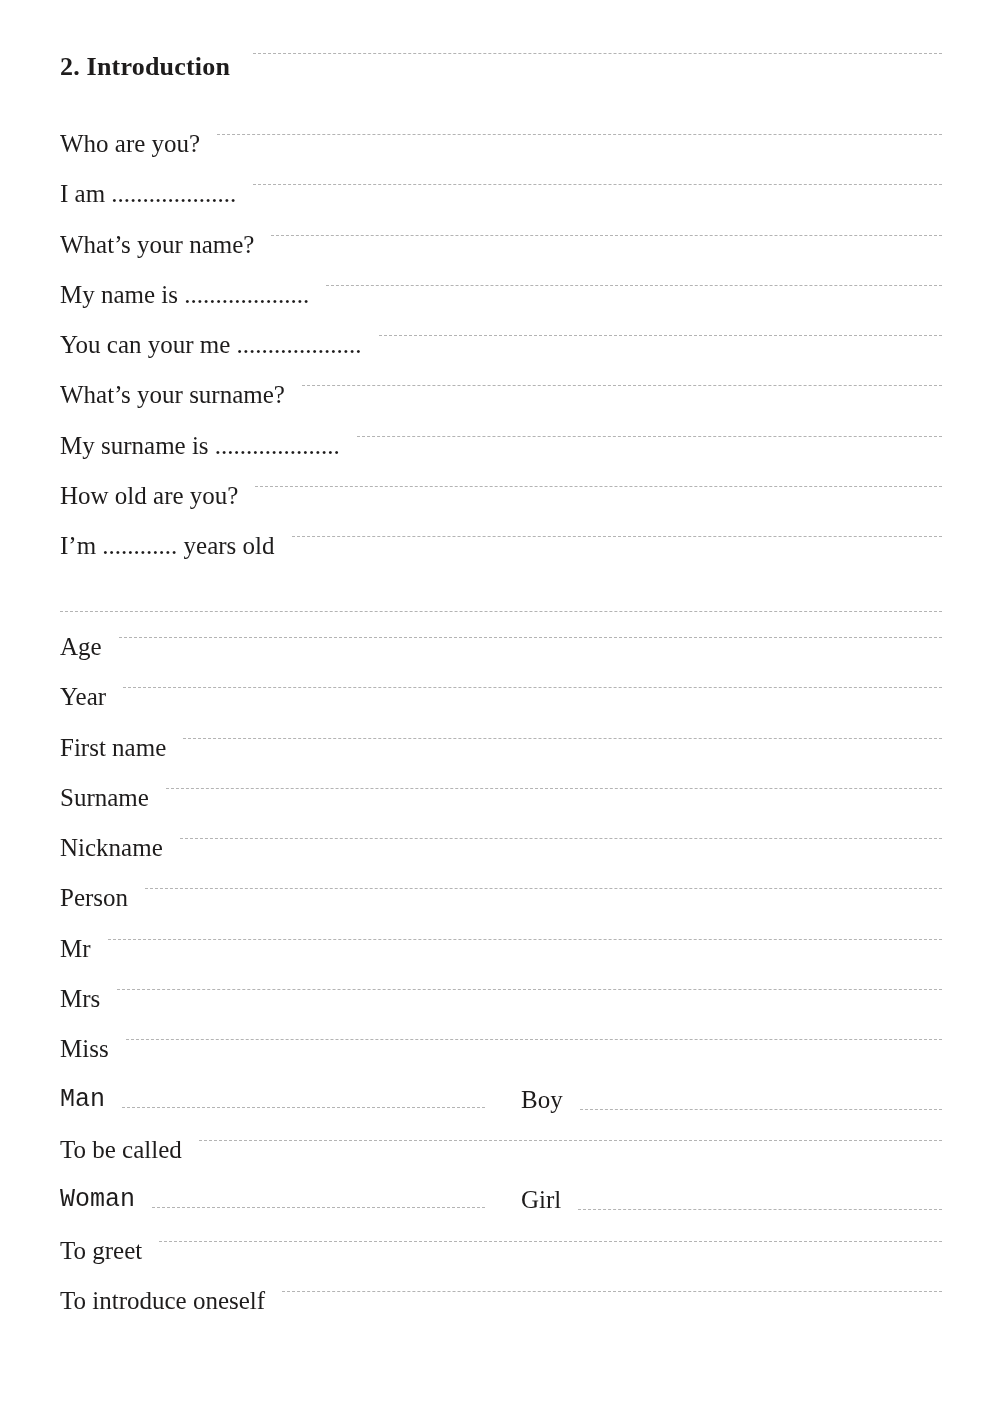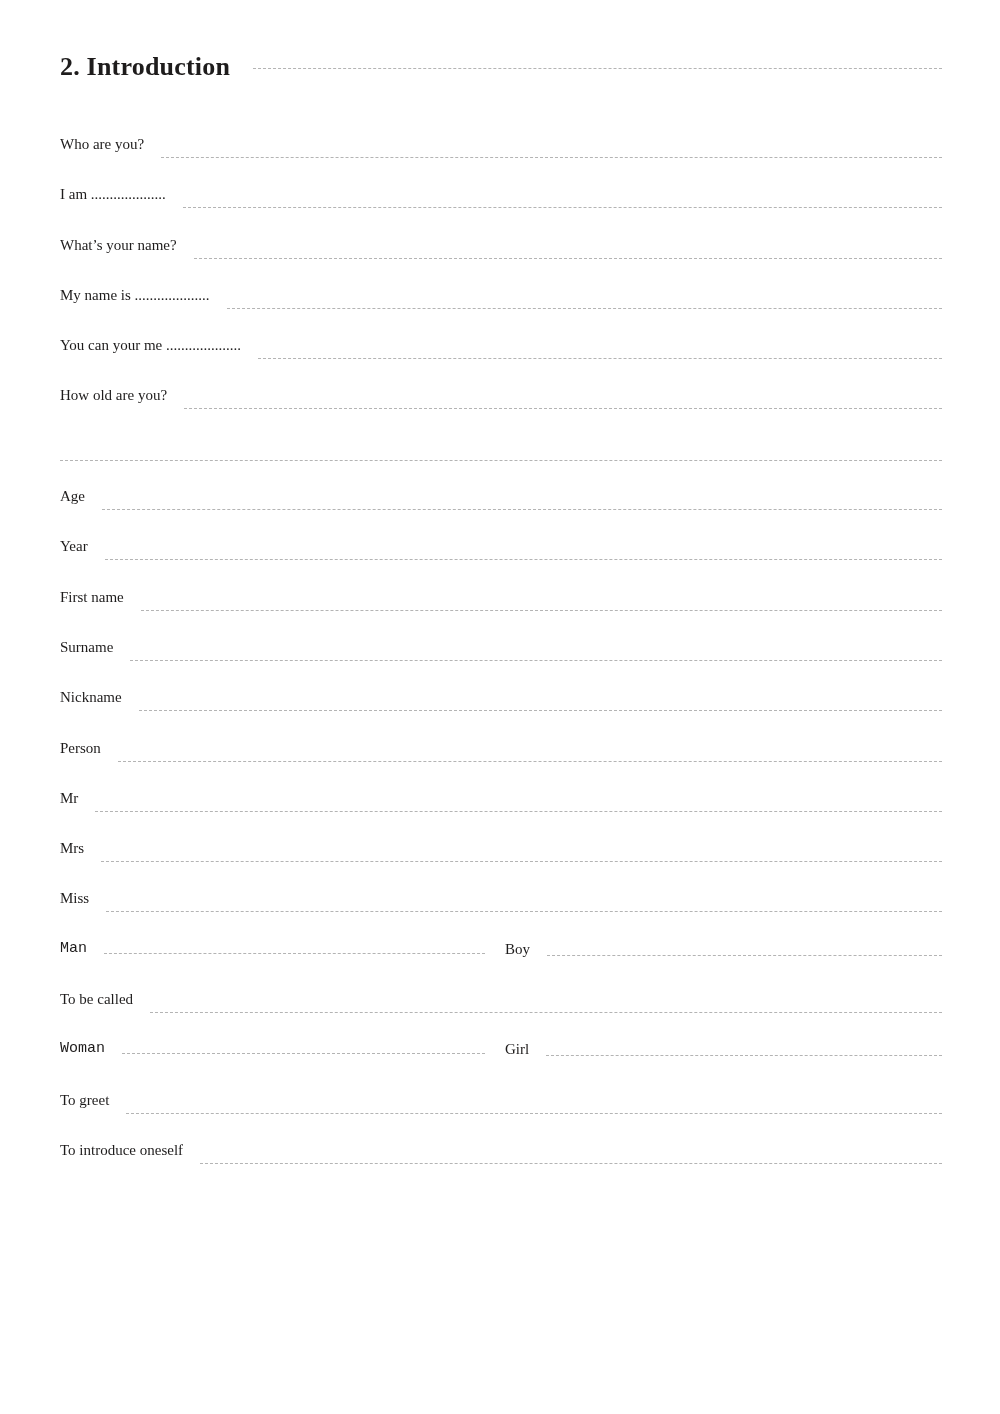--- a/index.html
+++ b/index.html
@@ -13,21 +13,21 @@
     min-height: 1414px;
     margin: 0 auto;
     background: #ffffff;
     box-sizing: border-box;
     padding: 52px 58px 90px 60px;
     font-family: "Liberation Serif", "DejaVu Serif", serif;
     color: #1e1c1c;
   }
   .title-row {
     display: flex;
-    align-items: center;
+    align-items: flex-start;
     margin: 0 0 50px 0;
   }
   .title {
     font-size: 26px;
     font-weight: bold;
     margin: 0;
     line-height: 30px;
     letter-spacing: 0.2px;
     white-space: nowrap;
   }
@@ -37,22 +37,22 @@
     margin-left: 17px;
     transform: translateY(2px);
     min-width: 30px;
   }
   .title-fill {
     margin-left: 23px;
     transform: translateY(1px);
   }
   .row {
     display: flex;
-    align-items: flex-end;
-    font-size: 15px;
+    align-items: flex-start;
+    font-size: 25px;
     line-height: 24px;
     margin-bottom: 26.3px;
   }
   .label {
     white-space: nowrap;
   }
   .sep-row {
     display: block;
     height: 24px;
     margin-bottom: 26.3px;
@@ -67,21 +67,21 @@
     display: flex;
     align-items: baseline;
     width: 425px;
     flex: 0 0 425px;
     font-family: Liberation Mono, monospace;
   }
   .row.pair .pair-right {
     display: flex;
     align-items: baseline;
     flex: 1 1 auto;
-    margin-left: 20px;
+    margin-left: 36px;
   }
 </style>
 </head>
 <body>
 
 <div class="page">
 
   <div class="title-row">
     <h1 class="title">2. Introduction</h1>
     <div class="fill title-fill"></div>
@@ -101,21 +101,33 @@
   </div>
   <div class="row">
     <span class="label">My name is ....................</span>
     <div class="fill"></div>
   </div>
   <div class="row">
     <span class="label">You can your me ....................</span>
     <div class="fill"></div>
   </div>
   <div class="row">
+    <span class="label">What’s your surname?</span>
+    <div class="fill"></div>
+  </div>
+  <div class="row">
+    <span class="label">My surname is ....................</span>
+    <div class="fill"></div>
+  </div>
+  <div class="row">
     <span class="label">How old are you?</span>
+    <div class="fill"></div>
+  </div>
+  <div class="row">
+    <span class="label">I’m ............ years old</span>
     <div class="fill"></div>
   </div>
 
   <div class="sep-row">
     <div class="fill"></div>
   </div>
 
   <div class="row">
     <span class="label">Age</span>
     <div class="fill"></div>

